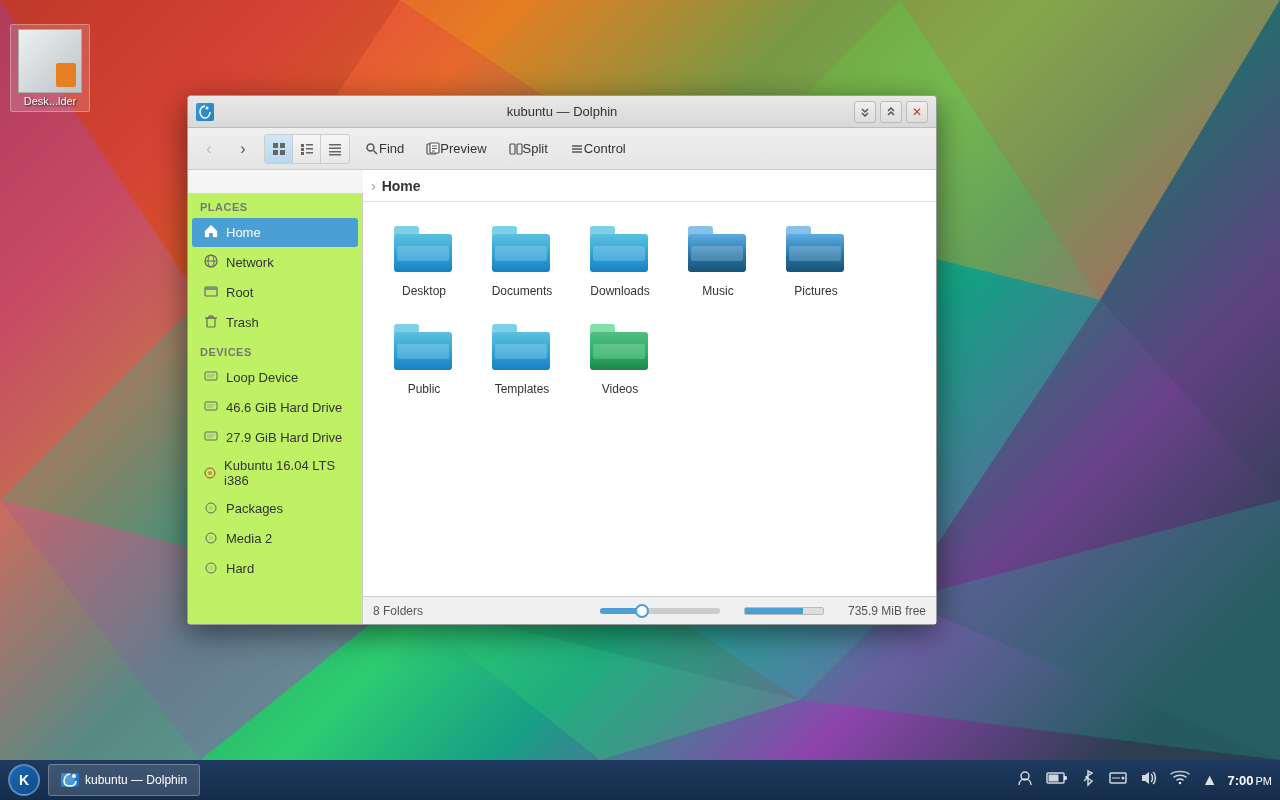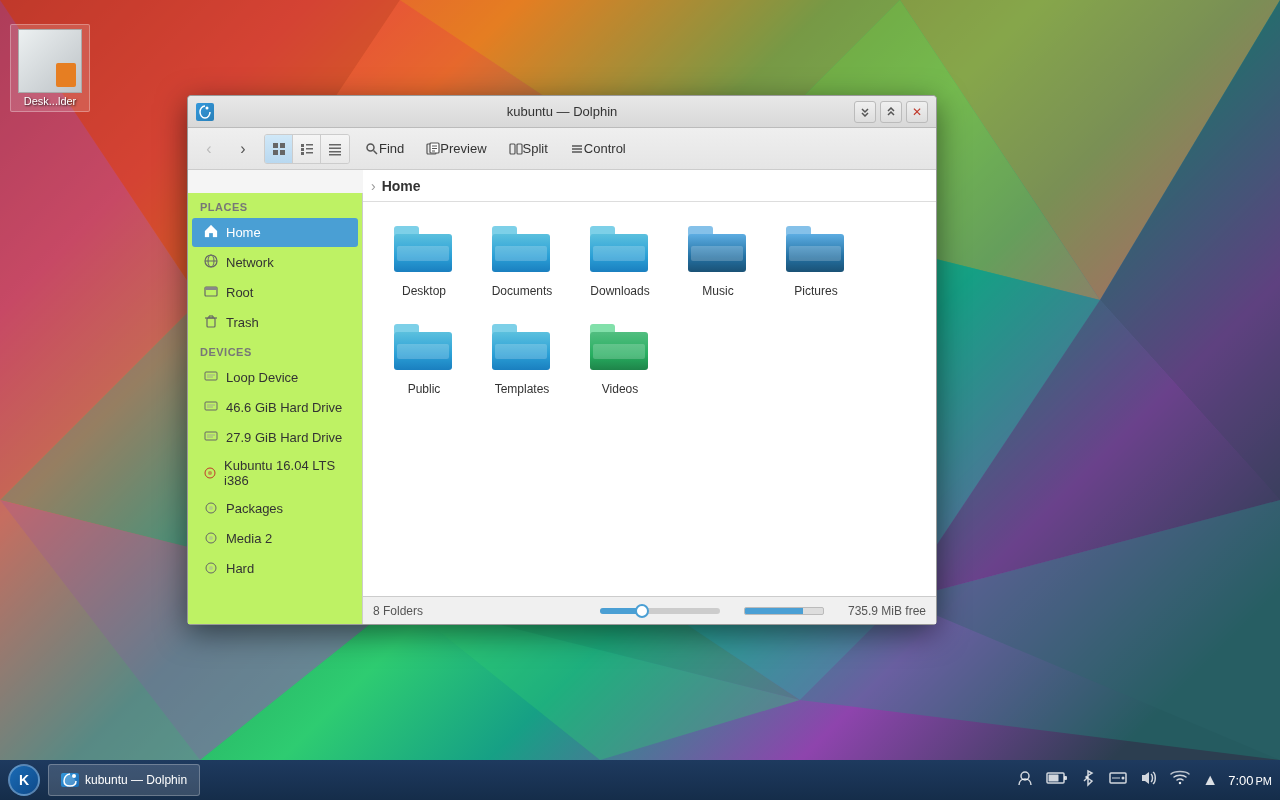--- a/index.html
+++ b/index.html
@@ -430,21 +430,21 @@
       color: rgba(255,255,255,0.85);
       font-size: 16px;
       cursor: pointer;
       padding: 2px;
     }
     .taskbar-clock {
       color: white;
       font-size: 13px;
       text-align: right;
     }
-    .taskbar-clock .time { font-weight: normal; }
+    .taskbar-clock .time { font-weight: bold; }
     .taskbar-clock .ampm { font-size: 11px; margin-left: 2px; }
 
     
     .sidebar::-webkit-scrollbar, .file-grid::-webkit-scrollbar {
       width: 8px;
     }
     .sidebar::-webkit-scrollbar-track, .file-grid::-webkit-scrollbar-track {
       background: #f0f0f0;
     }
     .sidebar::-webkit-scrollbar-thumb, .file-grid::-webkit-scrollbar-thumb {

